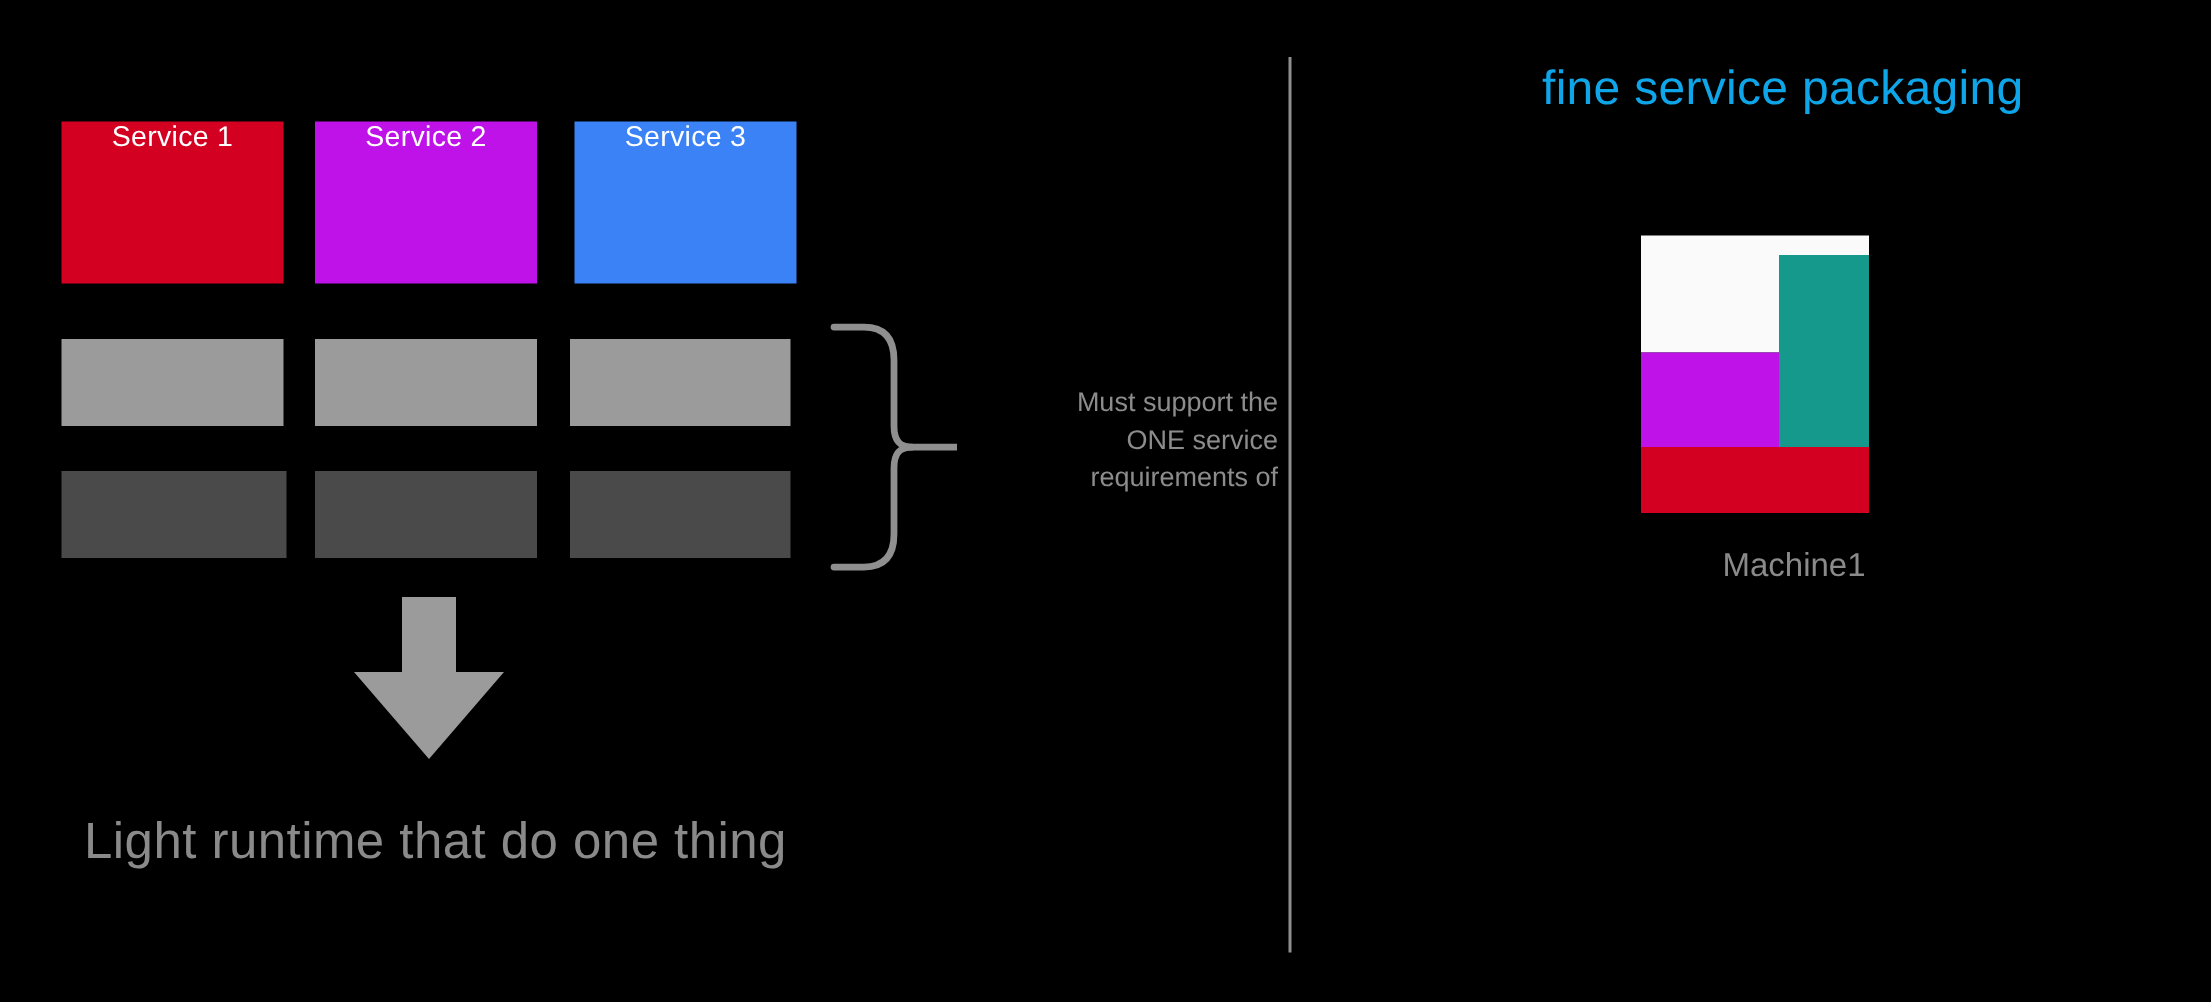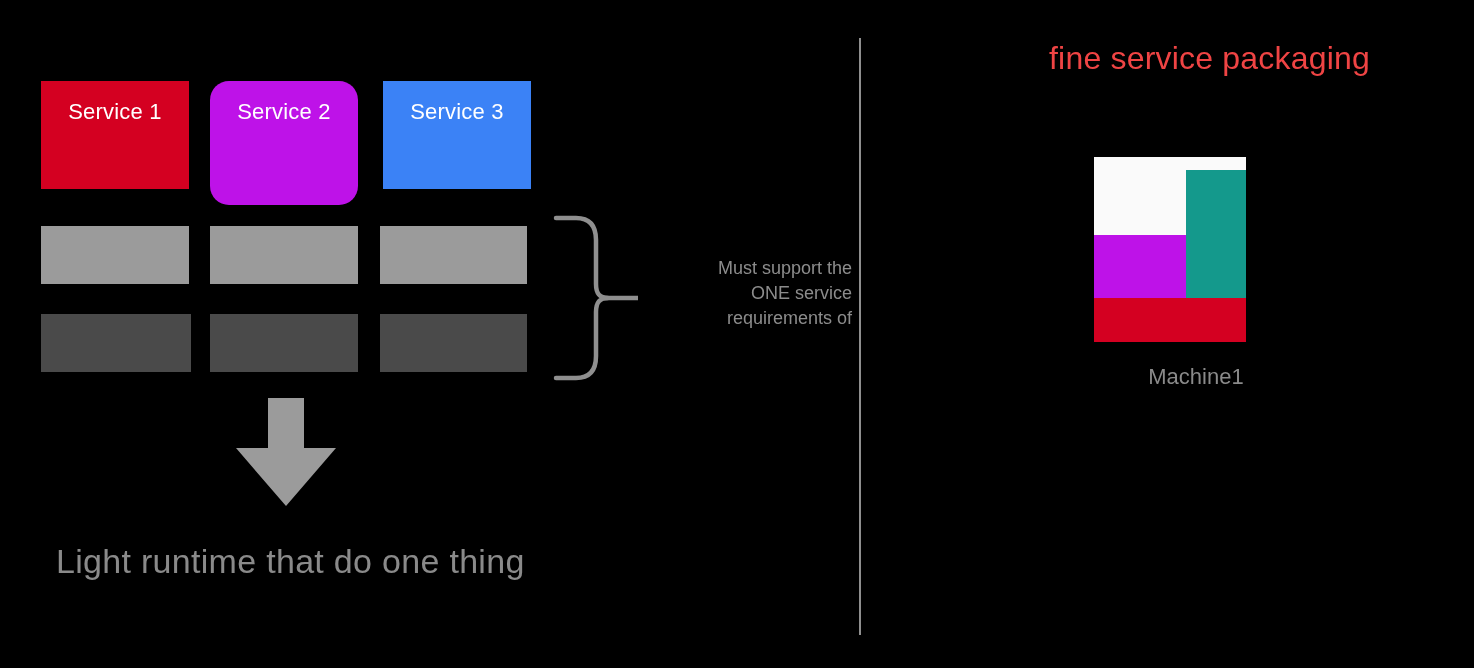--- a/index.html
+++ b/index.html
@@ -22,24 +22,23 @@
 
   
   .service-box {
     position: absolute;
     display: block;
   }
   .service-label {
     display: block;
     text-align: center;
     color: #ffffff;
-    font-size: 22px;
+    font-size: 19px;
     font-weight: 400;
     letter-spacing: 0.2px;
-    padding-top: 18px;
   }
 
   .runtime-box {
     position: absolute;
   }
 
   
   .brace-wrap {
     position: absolute;
     left: 552px;
@@ -89,23 +88,23 @@
     left: 859px;
     top: 38px;
     width: 2px;
     height: 597px;
     background: #8f8f8f;
   }
 
   
   .panel-title {
     position: absolute;
-    left: 1049px;
+    left: 1028px;
     top: 40px;
-    color: #ef4444;
+    color: #0ea5e9;
     font-size: 32px;
     font-weight: 400;
     letter-spacing: 0.2px;
     white-space: nowrap;
   }
 
   .machine {
     position: absolute;
     left: 1094px;
     top: 157px;
@@ -128,21 +127,21 @@
 </style>
 </head>
 <body>
 
 <div class="stage">
 
   <div class="service-box" style="left:41px; top:81px; width:148px; height:108px; background:#D40021;">
     <span class="service-label">Service 1</span>
   </div>
 
-  <div class="service-box" style="left:210px; top:81px; width:148px; height:124px; background:#BE12E8;border-radius:19px;">
+  <div class="service-box" style="left:210px; top:81px; width:148px; height:108px; background:#BE12E8;">
     <span class="service-label">Service 2</span>
   </div>
 
   <div class="service-box" style="left:383px; top:81px; width:148px; height:108px; background:#3b82f6;">
     <span class="service-label">Service 3</span>
   </div>
 
   <div class="runtime-box" style="left:41px; top:226px; width:148px; height:58px; background:#9B9B9B;"></div>
   <div class="runtime-box" style="left:210px; top:226px; width:148px; height:58px; background:#9B9B9B;"></div>
   <div class="runtime-box" style="left:380px; top:226px; width:147px; height:58px; background:#9B9B9B;"></div>

